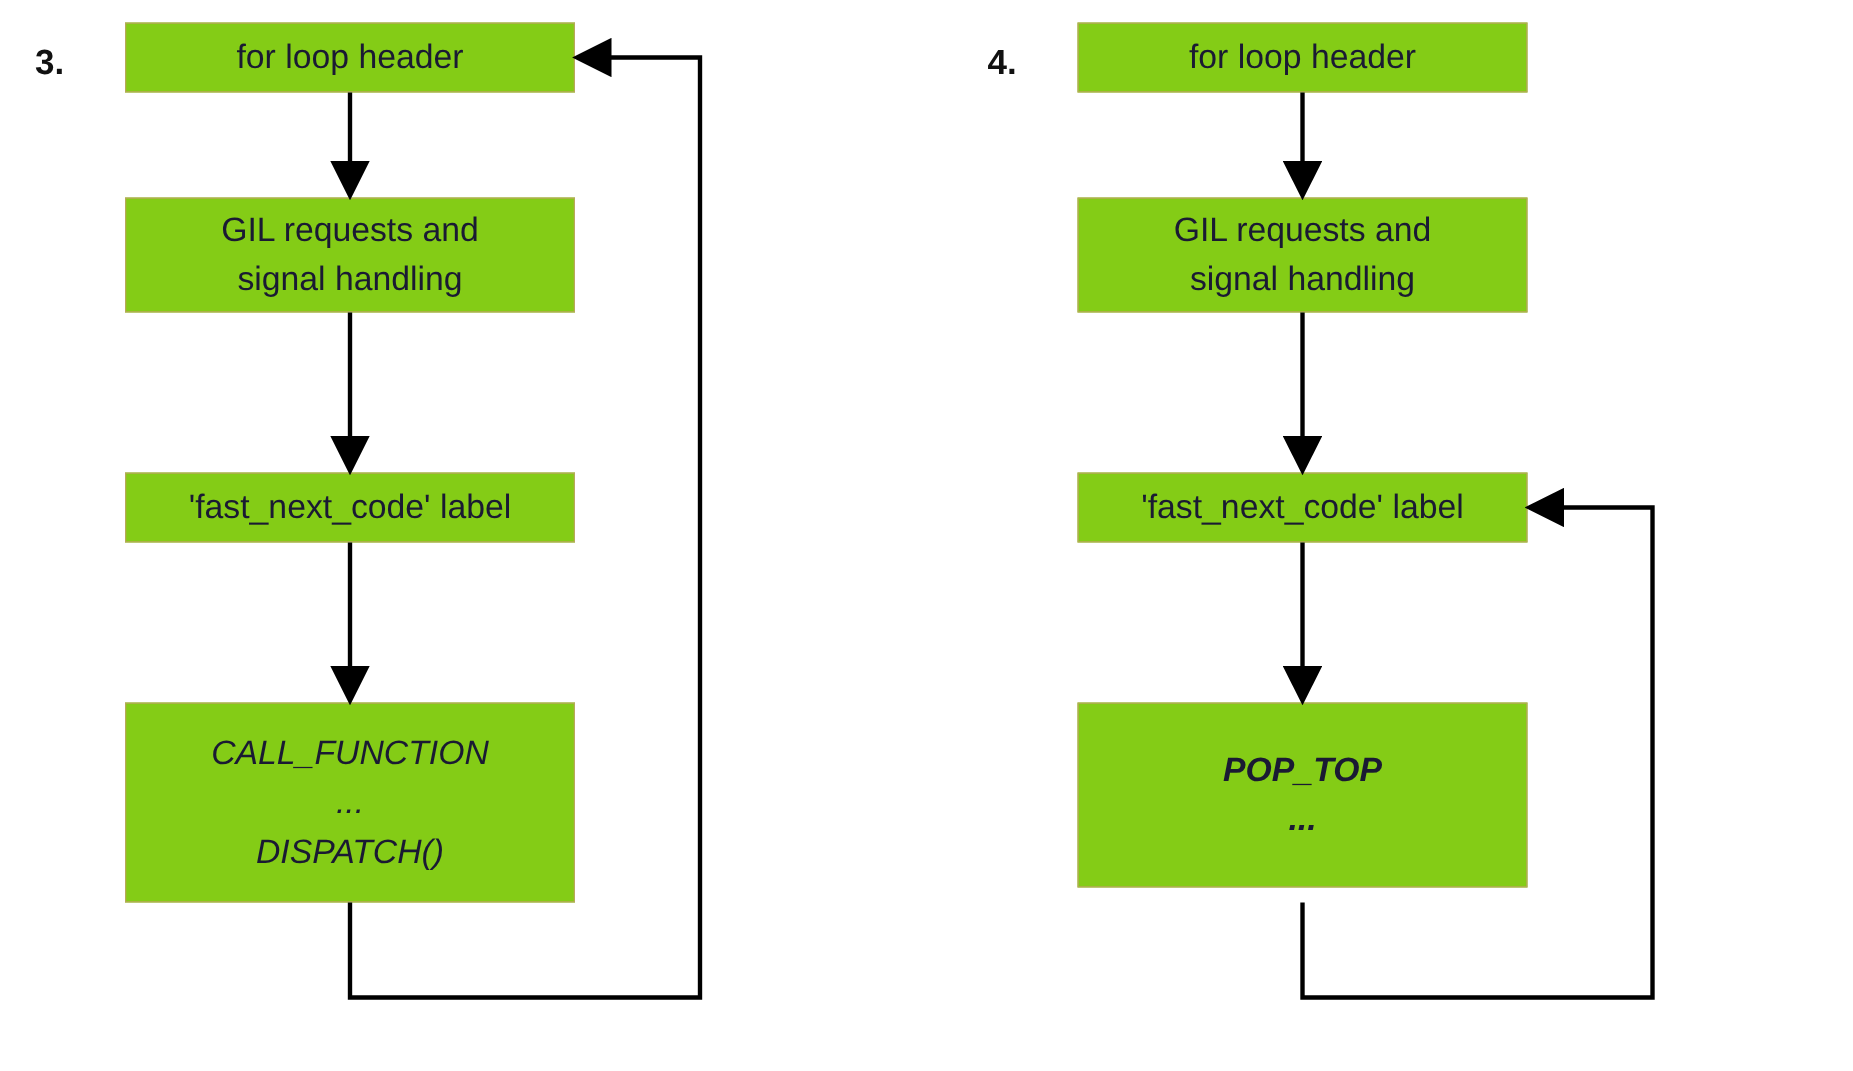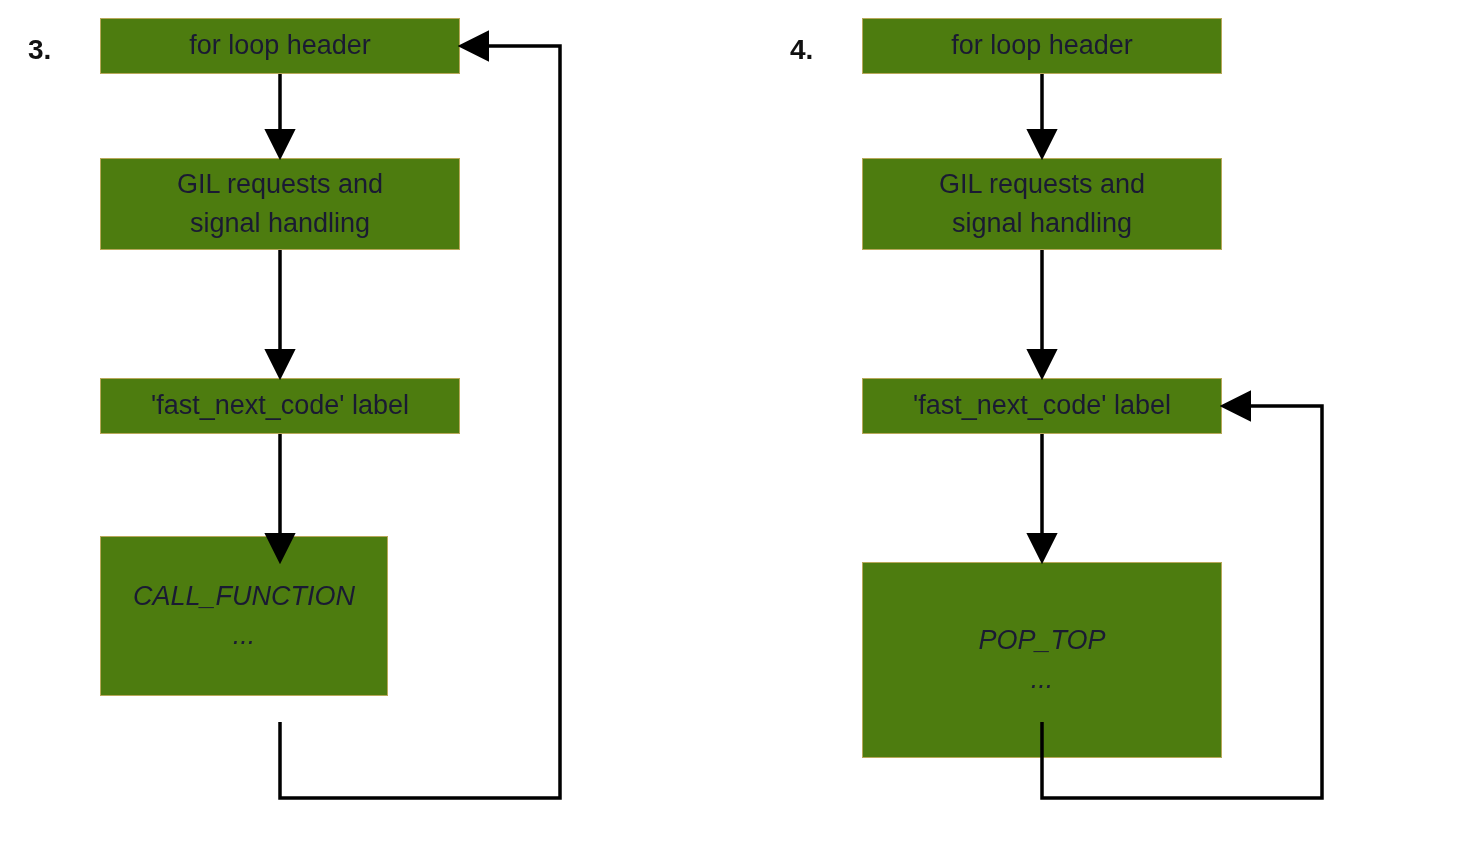--- a/index.html
+++ b/index.html
@@ -17,21 +17,21 @@
     .diagram-left { left: 0; width: 740px; height: 857px; }
     .diagram-right { left: 780px; width: 700px; height: 857px; }
     .label-num {
       position: absolute;
       font-size: 28px;
       font-weight: 600;
       color: #111;
     }
     .box {
       position: absolute;
-      background: #4d7c0f;
+      background: #84cc16;
       border: 1px solid #b8a85a;
       display: flex;
       flex-direction: column;
       align-items: center;
       justify-content: center;
       text-align: center;
       font-size: 27px;
       color: #1a1a33;
       line-height: 1.45;
       padding: 6px 12px;
@@ -56,23 +56,24 @@
 
   <div class="box" style="left:100px; top:158px; width:360px; height:92px;">
     <span class="line">GIL requests and</span>
     <span class="line">signal handling</span>
   </div>
 
   <div class="box" style="left:100px; top:378px; width:360px; height:56px;">
     <span class="line">'fast_next_code' label</span>
   </div>
 
-  <div class="box" style="left:100px; top:536px; width:288px; height:160px;">
+  <div class="box" style="left:100px; top:562px; width:360px; height:160px;">
     <span class="line italic">CALL_FUNCTION</span>
     <span class="line italic">...</span>
+    <span class="line italic">DISPATCH()</span>
   </div>
 
   <svg class="connectors" width="740" height="857">
     <defs>
       <marker id="arrow3" viewBox="0 0 10 10" refX="8" refY="5" markerWidth="9" markerHeight="9" orient="auto-start-reverse">
         <path d="M 0 0 L 10 5 L 0 10 z" fill="#000"></path>
       </marker>
     </defs>
 
     <line x1="280" y1="74" x2="280" y2="154" stroke="#000" stroke-width="3.5" marker-end="url(#arrow3)"></line>
@@ -94,21 +95,21 @@
 
   <div class="box" style="left:82px; top:158px; width:360px; height:92px;">
     <span class="line">GIL requests and</span>
     <span class="line">signal handling</span>
   </div>
 
   <div class="box" style="left:82px; top:378px; width:360px; height:56px;">
     <span class="line">'fast_next_code' label</span>
   </div>
 
-  <div class="box" style="left:82px; top:562px; width:360px; height:196px;">
+  <div class="box" style="left:82px; top:562px; width:360px; height:148px;font-weight:bold;">
     <span class="line italic">POP_TOP</span>
     <span class="line italic">...</span>
   </div>
 
   <svg class="connectors" width="700" height="857">
     <defs>
       <marker id="arrow4" viewBox="0 0 10 10" refX="8" refY="5" markerWidth="9" markerHeight="9" orient="auto-start-reverse">
         <path d="M 0 0 L 10 5 L 0 10 z" fill="#000"></path>
       </marker>
     </defs>

